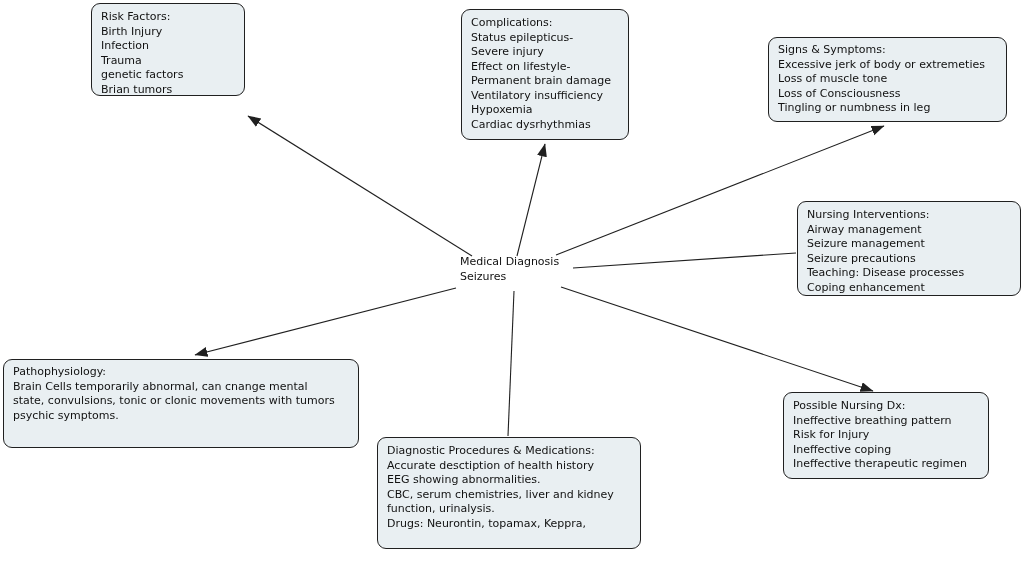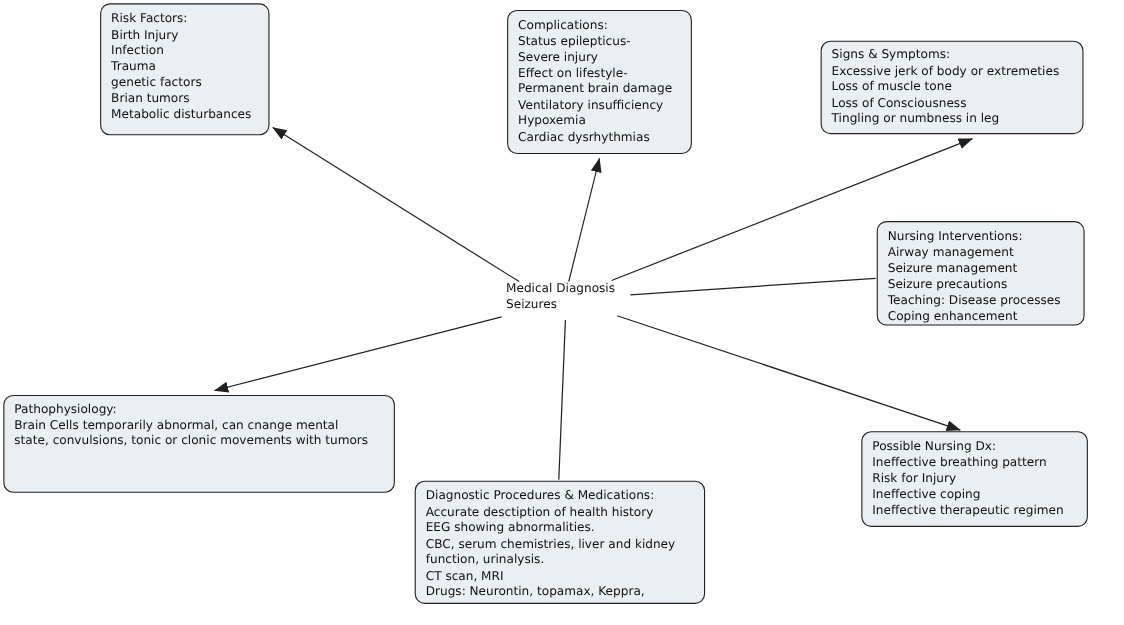--- a/index.html
+++ b/index.html
@@ -58,50 +58,50 @@
   </defs>
   <line x1="472" y1="256" x2="248" y2="116" marker-end="url(#arrow)"></line>
   <line x1="517" y1="256" x2="545" y2="144" marker-end="url(#arrow)"></line>
   <line x1="556" y1="255" x2="884" y2="126" marker-end="url(#arrow)"></line>
   <line x1="573" y1="268" x2="796" y2="253"></line>
   <line x1="561" y1="287" x2="873" y2="391" marker-end="url(#arrow)"></line>
   <line x1="514" y1="291" x2="508" y2="436"></line>
   <line x1="456" y1="288" x2="195" y2="355" marker-end="url(#arrow)"></line>
 </svg>
 
-<div class="node" style="left:91px; top:3px; width:154px; height:120px;">
+<div class="node" style="left:91px; top:3px; width:154px; height:93px;">
     <div class="node-line">Risk Factors:</div>
     <div class="node-line">Birth Injury</div>
     <div class="node-line">Infection</div>
     <div class="node-line">Trauma</div>
     <div class="node-line">genetic factors</div>
     <div class="node-line">Brian tumors</div>
     <div class="node-line">Metabolic disturbances</div>
   </div>
 
 <div class="node" style="left:461px; top:9px; width:168px; height:131px;">
     <div class="node-line">Complications:</div>
     <div class="node-line">Status epilepticus-</div>
     <div class="node-line">Severe injury</div>
     <div class="node-line">Effect on lifestyle-</div>
     <div class="node-line">Permanent brain damage</div>
     <div class="node-line">Ventilatory insufficiency</div>
     <div class="node-line">Hypoxemia</div>
     <div class="node-line">Cardiac dysrhythmias</div>
   </div>
 
-<div class="node" style="left:746px; top:37px; width:239px; height:85px; padding-top:5px;">
+<div class="node" style="left:768px; top:37px; width:239px; height:85px; padding-top:5px;">
     <div class="node-line">Signs &amp; Symptoms:</div>
     <div class="node-line">Excessive jerk of body or extremeties</div>
     <div class="node-line">Loss of muscle tone</div>
     <div class="node-line">Loss of Consciousness</div>
     <div class="node-line">Tingling or numbness in leg</div>
   </div>
 
-<div class="node" style="left:797px; top:201px; width:189px; height:95px;">
+<div class="node" style="left:797px; top:201px; width:224px; height:95px;">
     <div class="node-line">Nursing Interventions:</div>
     <div class="node-line">Airway management</div>
     <div class="node-line">Seizure management</div>
     <div class="node-line">Seizure precautions</div>
     <div class="node-line">Teaching: Disease processes</div>
     <div class="node-line">Coping enhancement</div>
   </div>
 
 <div class="node" style="left:783px; top:392px; width:206px; height:87px;">
     <div class="node-line">Possible Nursing Dx:</div>
@@ -110,26 +110,26 @@
     <div class="node-line">Ineffective coping</div>
     <div class="node-line">Ineffective therapeutic regimen</div>
   </div>
 
 <div class="node" style="left:377px; top:437px; width:264px; height:112px;">
     <div class="node-line">Diagnostic Procedures &amp; Medications:</div>
     <div class="node-line">Accurate desctiption of health history</div>
     <div class="node-line">EEG showing abnormalities.</div>
     <div class="node-line">CBC, serum chemistries, liver and kidney</div>
     <div class="node-line">function, urinalysis.</div>
-    <div class="node-line">CT scan, MRI</div>
     <div class="node-line">Drugs: Neurontin, topamax, Keppra,</div>
   </div>
 
 <div class="node" style="left:3px; top:359px; width:356px; height:89px; padding-top:5px;">
     <div class="node-line">Pathophysiology:</div>
     <div class="node-line">Brain Cells temporarily abnormal, can cnange mental</div>
     <div class="node-line">state, convulsions, tonic or clonic movements with tumors</div>
+    <div class="node-line">psychic symptoms.</div>
   </div>
 
 <div class="center-label">
     <div class="node-line">Medical Diagnosis</div>
     <div class="node-line">Seizures</div>
   </div>
 
 </body></html>

